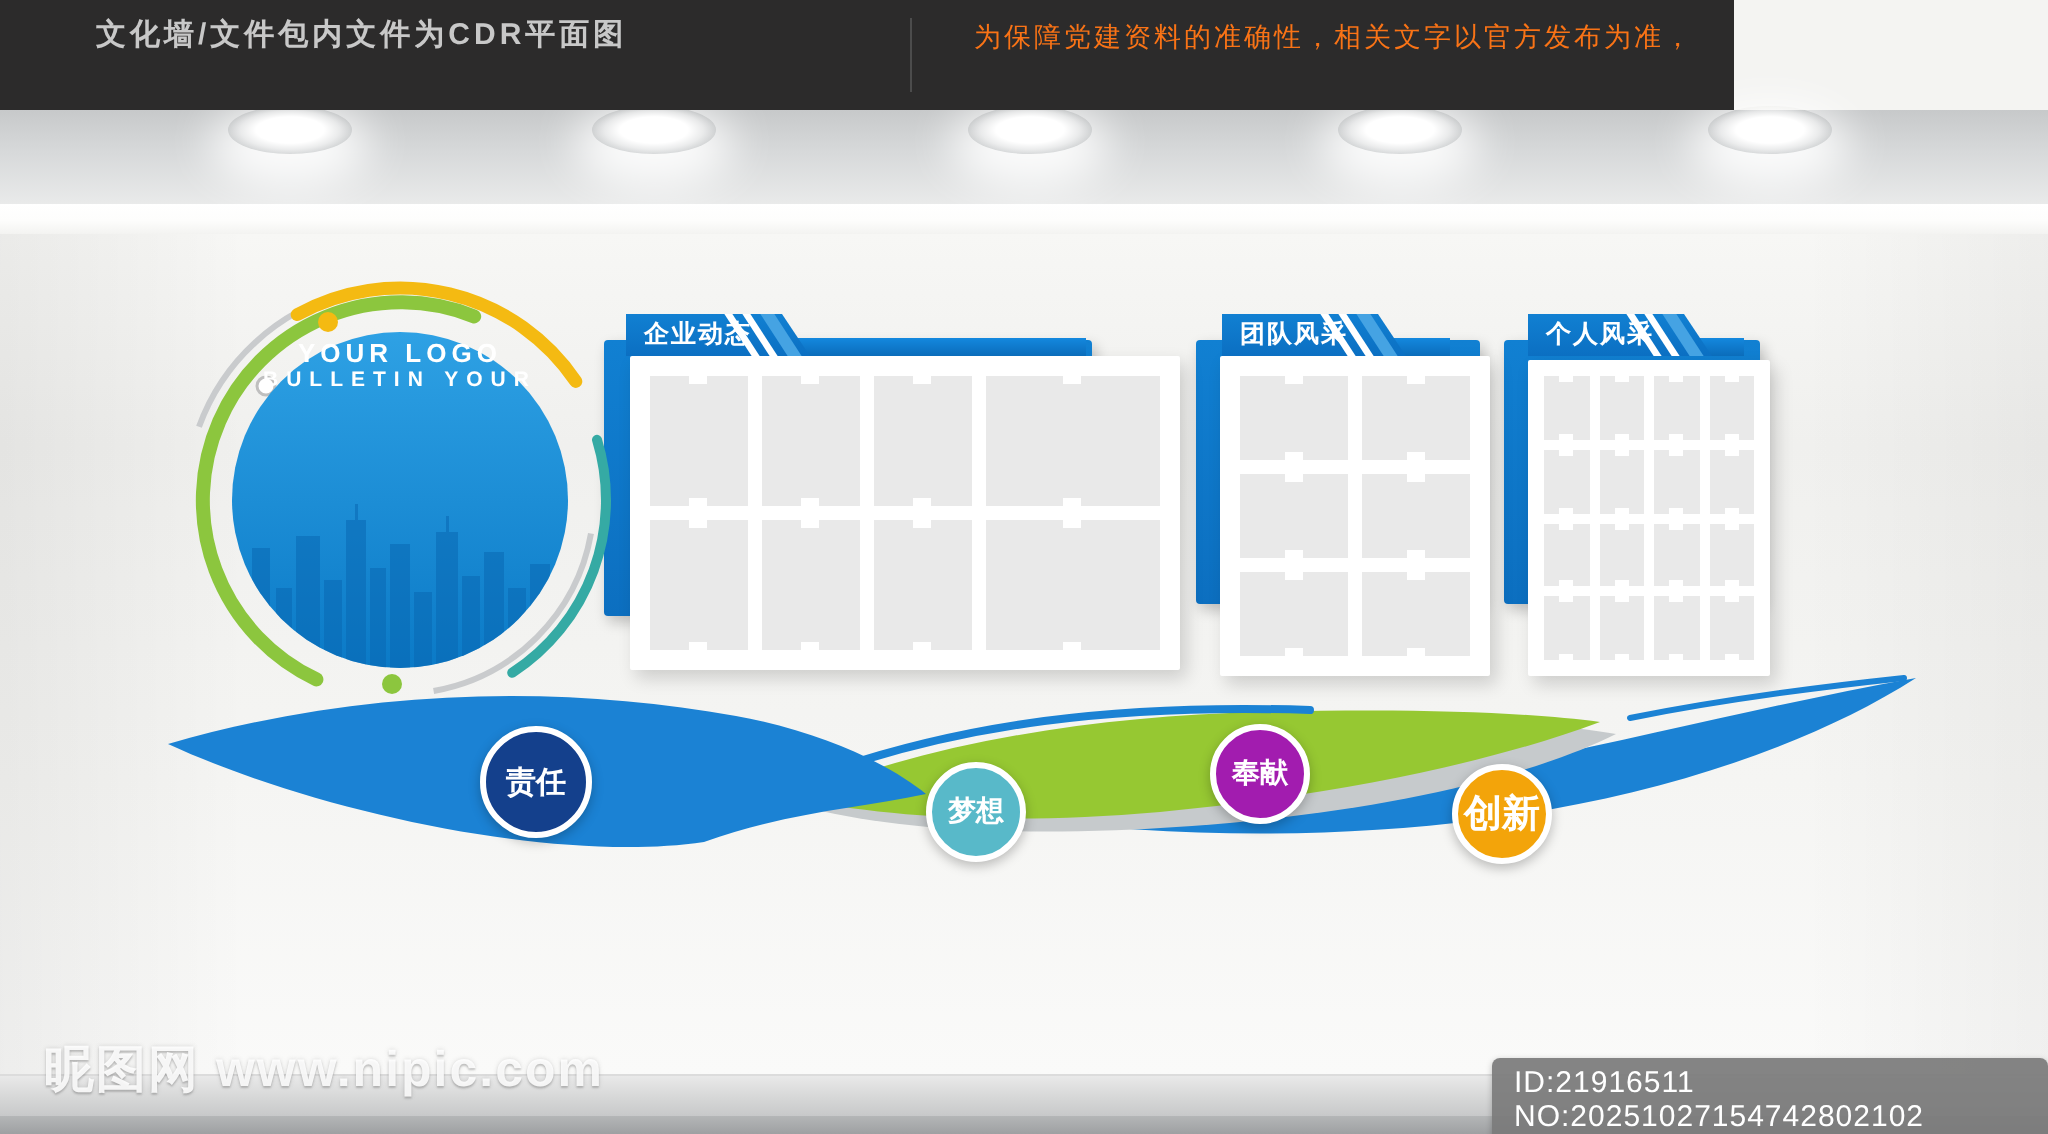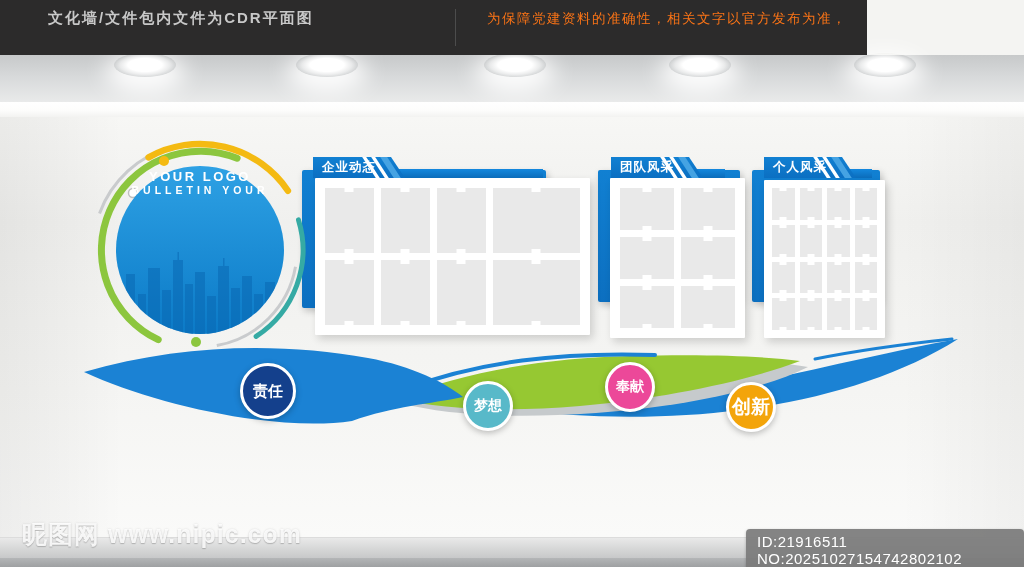--- a/index.html
+++ b/index.html
@@ -254,21 +254,21 @@
       </span>
   </div>
 </div>
 
 <div class="badge" style="left: 240px; top: 363px; width: 50px; height: 50px; font-size: 15px; background: rgb(20, 64, 140);">
   <span>责任</span>
 </div>
 <div class="badge" style="left: 463px; top: 381px; width: 44px; height: 44px; font-size: 14px; background: rgb(88, 185, 201);">
   <span>梦想</span>
 </div>
-<div class="badge" style="left: 605px; top: 362px; width: 44px; height: 44px; font-size: 14px; background: #ec4899;">
+<div class="badge" style="left: 605px; top: 362px; width: 44px; height: 44px; font-size: 14px; background: #a21caf;">
   <span>奉献</span>
 </div>
 <div class="badge" style="left: 726px; top: 382px; width: 44px; height: 44px; font-size: 19px; background: rgb(243, 164, 10);">
   <span>创新</span>
 </div>
 
 <div class="site-watermark">
   <span>昵图网</span>
   <span> </span>
   <span>www.nipic.com</span>

